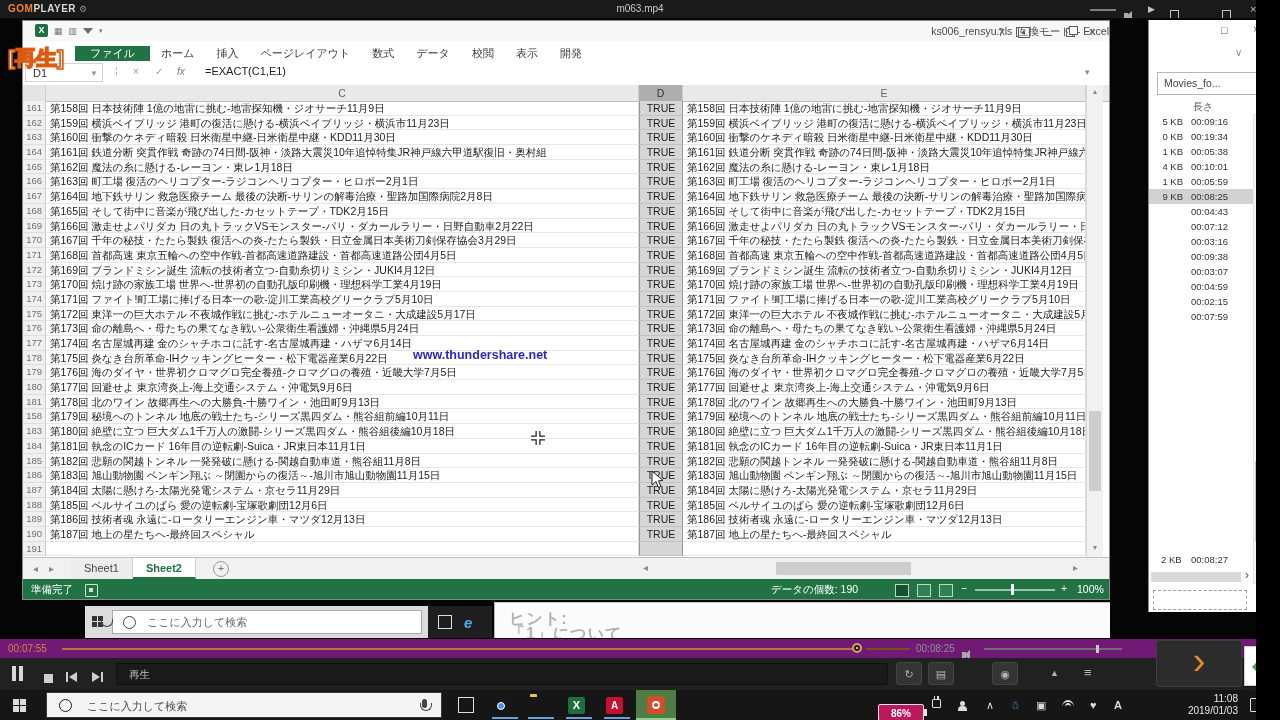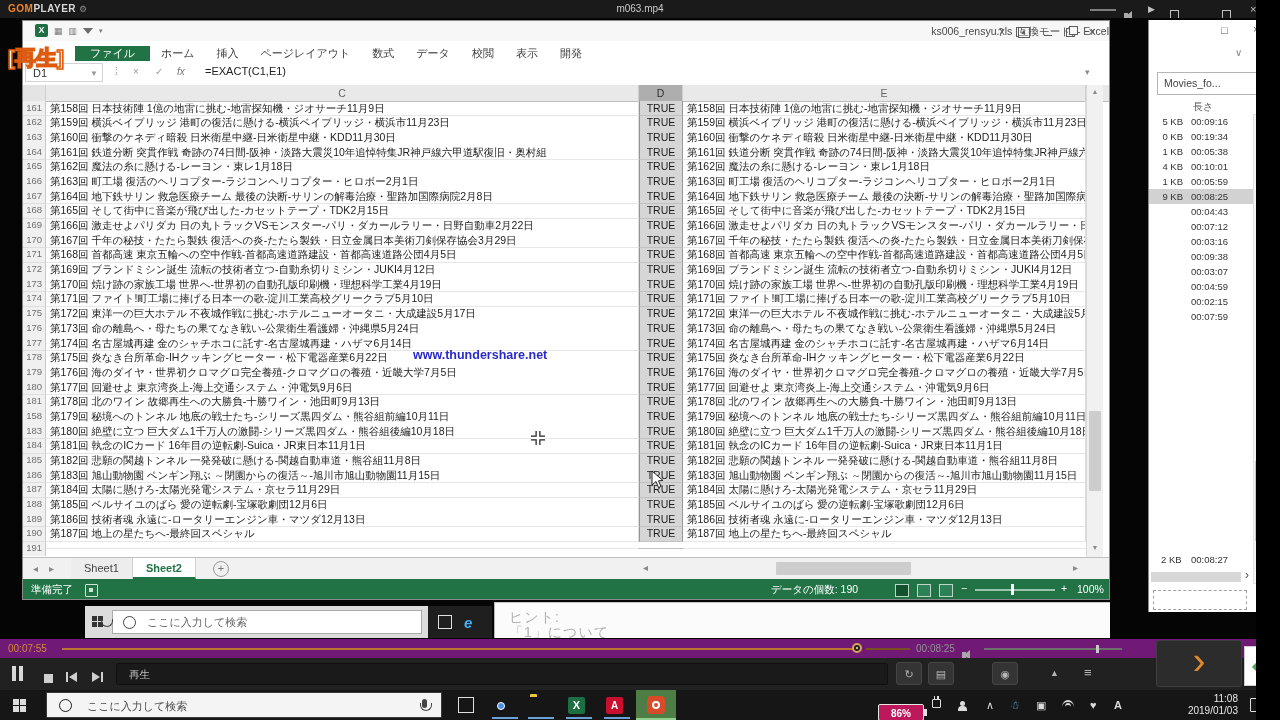--- a/index.html
+++ b/index.html
@@ -48,21 +48,21 @@
   #formula-text{left:182px;top:4px;font-size:11px;color:#222;}
   .fb-exp{left:1062px;top:6px;color:#8a8a8a;font-size:9px;}
 
   
   #col-headers{left:0;top:64px;width:1086px;height:16px;background:#e9e9e9;border-bottom:1px solid #bdbdbd;display:flex;font-size:10.5px;color:#666;}
   .ch{border-right:1px solid #cfcfcf;text-align:center;line-height:16px;box-sizing:border-box;}
   .ch-corner{width:23px;background:#e4e4e4;}
   .ch-c{width:593px;} .ch-d{width:44px;background:#aeaeae;color:#2e2e2e;} .ch-e{width:403px;}
   .ch-v{width:17px;background:#f1f1f1;color:#8b8b8b;font-size:7px;line-height:16px;}
   #grid-rows{left:0;top:80px;width:1086px;height:456px;overflow:hidden;}
-  .xrow{display:flex;height:14.7px;overflow:hidden;align-items:center;}
+  .xrow{display:flex;height:14.7px;overflow:hidden;}
   .cell{box-sizing:border-box;border-right:1px solid #dcdcdc;border-bottom:1px solid #e7e7e7;font-size:10.5px;line-height:14.7px;white-space:nowrap;overflow:hidden;color:#1c1c1c;}
   .cell-num{width:23px;background:#f0f0f0;color:#6f6f6f;font-size:9.5px;text-align:right;padding-right:3px;border-right:1px solid #c9c9c9;border-bottom:1px solid #dedede;}
   .cell-c{width:593px;padding-left:4px;}
   .cell-d{width:44px;background:#d6d6d6;text-align:center;border-left:1px solid #979797;border-right:1px solid #979797;border-bottom:1px solid #c2c2c2;}
   .cell-e{width:403px;padding-left:4px;}
   
   #vscroll{left:1063px;top:64px;width:17px;height:472px;background:#f1f1f1;border-left:1px solid #d9d9d9;box-sizing:border-box;}
   .vs-btn{left:0;width:16px;height:14px;text-align:center;color:#8b8b8b;font-size:7px;line-height:14px;}
   #vs-thumb{left:2px;top:326px;width:12px;height:80px;background:#cdcdcd;border-radius:1px;}
 
@@ -91,21 +91,21 @@
   .vstart span{background:#333;width:5px;height:5px;}
   #vid-search{left:27px;top:4px;width:310px;height:24px;background:#fff;border:1px solid #ababab;box-sizing:border-box;}
   .circ{width:11px;height:11px;border:1.5px solid #444;border-radius:50%;display:inline-block;}
   #vid-search .txt{position:absolute;left:34px;top:4px;font-size:11px;color:#666;}
   .mic{width:5px;height:9px;background:#444;border-radius:3px;position:relative;}
   .mic::after{content:'';position:absolute;left:-2.5px;top:4px;width:10px;height:7px;border:1.5px solid #444;border-top:none;border-radius:0 0 6px 6px;}
   #vid-task-dark{left:428px;top:588px;width:64px;height:32px;background:#1f1f1f;display:flex;align-items:center;gap:12px;padding-left:10px;box-sizing:border-box;}
   .tview{width:12px;height:12px;border:1.5px solid #e0e0e0;}
   .edge{color:#45b0f0;font-size:15px;font-weight:bold;font-style:italic;}
   #hint-win{left:494px;top:584px;width:616px;height:36px;background:#fbfbfb;border-left:1px solid #b5b5b5;border-top:1px solid #c5c5c5;box-sizing:border-box;}
-  .hint-t{color:#a5a5a5;font-size:14px;letter-spacing:1px;opacity:.85;}
+  .hint-t{color:#a5a5a5;font-size:16px;letter-spacing:1px;opacity:.85;font-weight:bold;}
 
   
   #osd{left:8px;top:26px;font-size:21px;font-weight:bold;color:#fff6dd;-webkit-text-stroke:1.5px #dd5a0e;text-shadow:0 0 2px #dd5a0e;}
   #watermark{left:413px;top:330px;font-size:12.5px;font-weight:600;color:#2a2ac8;}
 
   
   #explorer{left:1148px;top:20px;width:132px;height:592px;background:#fff;border-left:1px solid #8a8a8a;box-sizing:border-box;overflow:hidden;}
   .ex-chrome{color:#555;font-size:11px;}
   .help-circ{width:14px;height:14px;border-radius:50%;background:#1e7ad4;color:#fff;font-size:10px;font-weight:bold;text-align:center;line-height:14px;}
   #ex-search{left:8px;top:52px;width:114px;height:23px;border:1px solid #b5b5b5;box-sizing:border-box;font-size:10.5px;color:#444;line-height:21px;padding-left:6px;}

